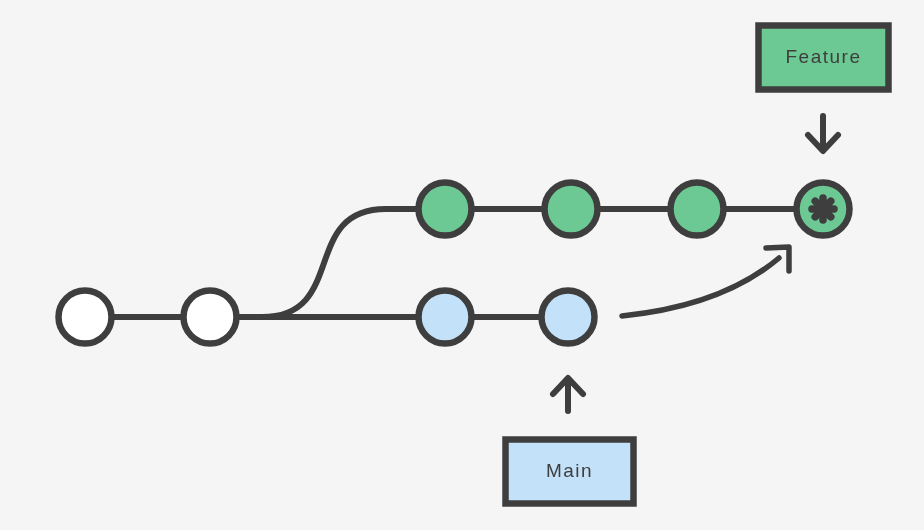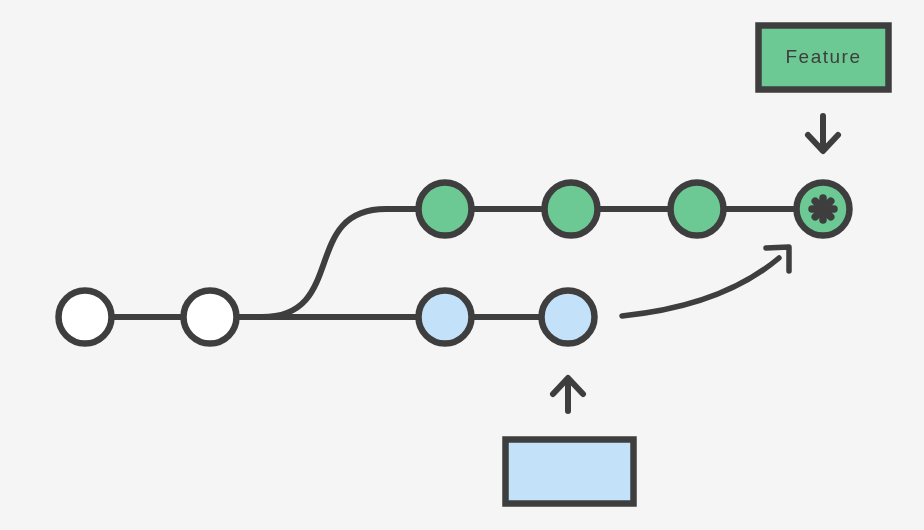--- a/index.html
+++ b/index.html
@@ -88,14 +88,15 @@
       <line x1="-7.8" y1="7.8" x2="7.8" y2="-7.8" stroke-width="7.5" stroke-linecap="round" stroke="#3E3E3E"></line>
     </g>
 
     <rect x="758.5" y="25.5" width="130" height="64" stroke-width="6.5" fill="#6DC993" stroke="#3E3E3E"></rect>
 
     <rect x="505.5" y="439.5" width="128" height="64" stroke-width="6.5" fill="#C3E2FA" stroke="#3E3E3E"></rect>
   </svg>
 
   <div class="branch-label feature-label-pos">Feature</div>
 
+  <div class="branch-label main-label-pos">Main</div>
 
 </div>
 
 </body></html>

